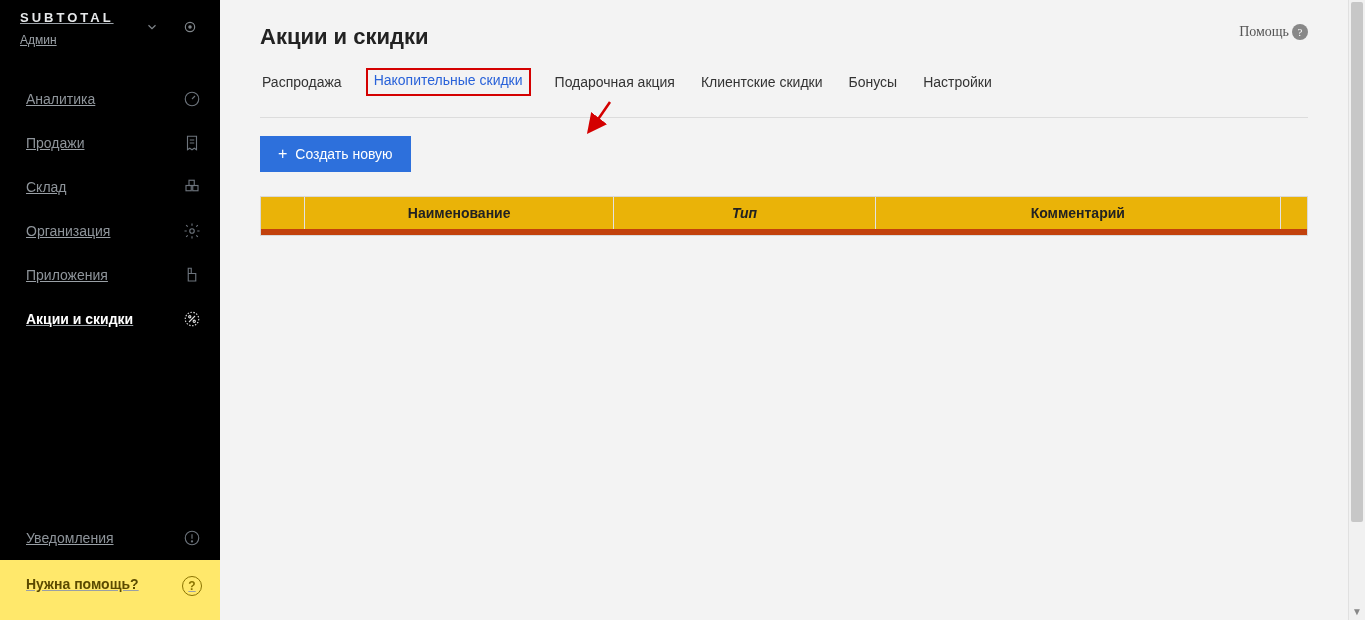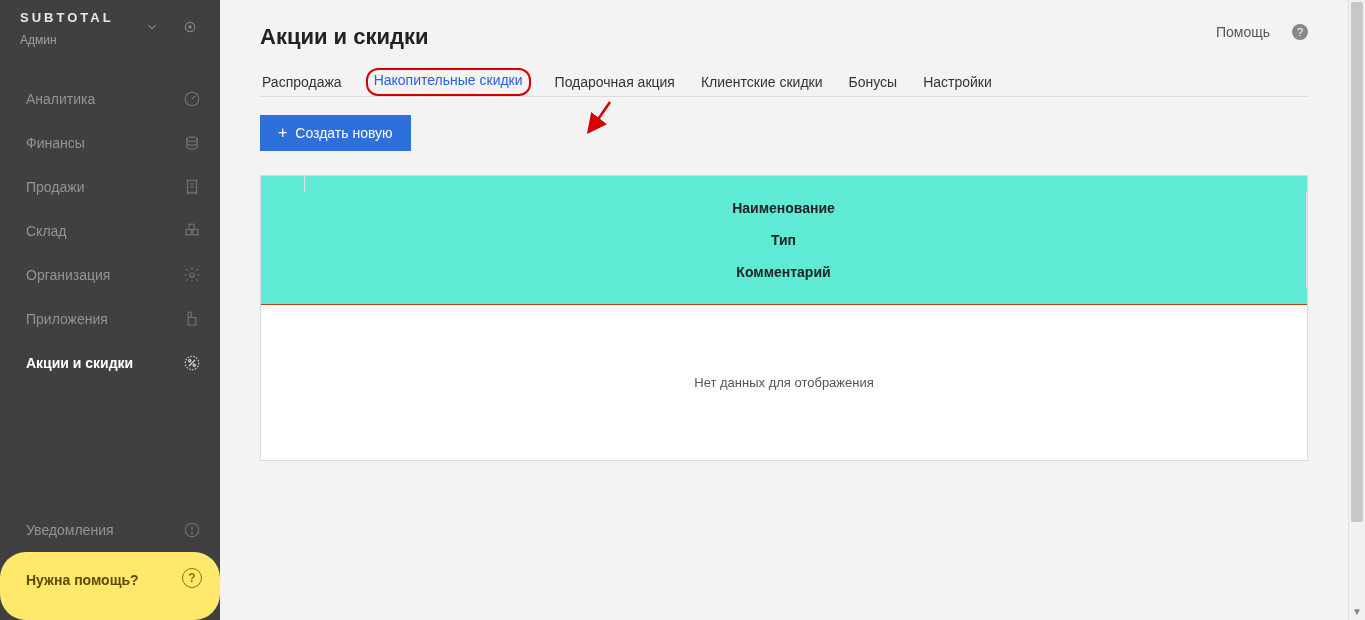--- a/index.html
+++ b/index.html
@@ -1,57 +1,57 @@
 <!DOCTYPE html>
 <html><head>
 <meta charset="utf-8">
 <style>
   * { box-sizing: border-box; margin: 0; padding: 0; }
   html, body { height: 100%; font-family: Arial, Helvetica, sans-serif; font-size: 14px; color: #333; overflow: hidden; }
   body { display: flex; height: 620px; width: 1365px; }
 
   
-  .sidebar { width: 220px; background: #404040; display: flex; flex-direction: column; color: #9aa0a6; }
+  .sidebar { width: 220px; background: #000000; display: flex; flex-direction: column; color: #9aa0a6; text-decoration: underline; }
   .sidebar-header { padding: 10px 16px 10px 20px; display: flex; align-items: center; gap: 10px; }
   .brand-block { flex: 1; }
   .brand { color: #e6e8ea; letter-spacing: 3px; font-size: 13px; font-weight: 600; }
   .brand-sub { color: #9aa0a6; font-size: 12px; margin-top: 8px; }
   .hdr-ico { width: 28px; height: 28px; display: flex; align-items: center; justify-content: center; color: #80868b; cursor: pointer; }
   .nav { flex: 1; display: flex; flex-direction: column; padding-top: 20px; }
   .nav-spacer { flex: 1; }
   .nav-item { display: flex; align-items: center; justify-content: space-between; padding: 12px 18px 12px 26px; cursor: pointer; color: #8e949a; gap: 6px; }
   .nav-item.active { color: #ffffff; font-weight: 600; }
   .nav-item .label { font-size: 14px; }
   .nav-item .ico { width: 20px; height: 20px; display: flex; align-items: center; justify-content: center; color: #6d747c; }
   .nav-item.active .ico { color: #e0e0e0; }
-  .help-bar { background: #ffe86b; color: #5b4a00; padding: 16px 18px 32px 26px; display: flex; align-items: flex-end; justify-content: space-between; font-weight: 600; cursor: pointer; border-radius: 26px; }
+  .help-bar { background: #ffe86b; color: #5b4a00; padding: 16px 18px 24px 26px; display: flex; align-items: flex-start; justify-content: space-between; font-weight: 600; cursor: pointer; }
   .help-bar .ico { width: 20px; height: 20px; border: 1.5px solid #8a7300; border-radius: 50%; display: flex; align-items: center; justify-content: center; font-size: 12px; color: #8a7300; }
 
   
   .main { flex: 1; background: #f3f3f3; padding: 24px 40px 24px 40px; display: flex; flex-direction: column; position: relative; }
   .page-header { display: flex; justify-content: space-between; align-items: flex-start; }
   .page-title { font-size: 22px; font-weight: 600; color: #222; }
-  .help-link { color: #555; font-size: 14px; display: flex; align-items: center; gap: 22px; cursor: pointer; }
+  .help-link { color: #555; font-size: 14px; display: flex; align-items: center; gap: 3px; cursor: pointer; font-family: Liberation Serif, serif; }
   .help-link .q { width: 16px; height: 16px; border-radius: 50%; background: #888; color: #fff; font-size: 11px; display: flex; align-items: center; justify-content: center; }
 
-  .tabs { display: flex; gap: 22px; margin-top: 22px; border-bottom: 1px solid #dcdcdc; padding-bottom: 4px; }
+  .tabs { display: flex; gap: 22px; margin-top: 22px; border-bottom: 1px solid #dcdcdc; padding-bottom: 25px; }
   .tab { color: #333; cursor: pointer; padding: 2px 2px; }
-  .tab.active { color: #2962d9; border-radius: 12px; }
+  .tab.active { color: #2962d9; }
   .tab.highlighted { border: 2px solid #d40000; padding: 2px 6px; margin-top: -4px; margin-bottom: -4px; }
 
   .toolbar { margin-top: 18px; }
   .btn-primary { background: #2d70dc; color: #fff; border: none; padding: 10px 18px; font-size: 14px; cursor: pointer; display: inline-flex; align-items: center; gap: 8px; }
   .btn-primary .plus { font-size: 16px; line-height: 1; }
 
   .grid { margin-top: 24px; border: 1px solid #d9d9d9; background: #fff; }
-  .grid-head { display: flex; border-bottom: 1px solid #c2410c; background: #5eead4; flex-direction: column; }
+  .grid-head { display: flex; border-bottom: 6px solid #c2410c; background: #eab308; }
   .gh { padding: 8px 10px; font-weight: 600; color: #222; border-right: 1px solid #e2e2e2; text-align: center; }
   .gh:first-child { width: 44px; }
   .gh.name { flex: 1.2; }
-  .gh.type { flex: 1; }
+  .gh.type { flex: 1; font-style: italic; }
   .gh.mod  { flex: 1; }
   .gh.comm { flex: 1.6; border-right: 1px solid #e2e2e2; }
   .gh:last-child { width: 26px; border-right: none; }
   .grid-empty { text-align: center; padding: 70px 0; color: #555; font-size: 13px; }
 
   
   .anno-arrow { position: absolute; left: 370px; top: 102px; pointer-events: none; }
   .anno-arrow svg { overflow: visible; }
 
   
@@ -91,30 +91,20 @@
     <div class="nav-item">
       <span class="label">Аналитика</span>
       <span class="ico">
           <svg width="18" height="18" viewBox="0 0 24 24" fill="none" stroke="currentColor" stroke-width="1.5">
             <circle cx="12" cy="12" r="9"></circle>
             <path d="M12 12 L16 8"></path>
           </svg>
         </span>
     </div>
     <div class="nav-item">
-      <span class="label">Финансы</span>
-      <span class="ico">
-          <svg width="18" height="18" viewBox="0 0 24 24" fill="none" stroke="currentColor" stroke-width="1.5">
-            <ellipse cx="12" cy="7" rx="7" ry="3"></ellipse>
-            <path d="M5 7v5c0 1.7 3.1 3 7 3s7-1.3 7-3V7"></path>
-            <path d="M5 12v5c0 1.7 3.1 3 7 3s7-1.3 7-3v-5"></path>
-          </svg>
-        </span>
-    </div>
-    <div class="nav-item">
       <span class="label">Продажи</span>
       <span class="ico">
           <svg width="18" height="18" viewBox="0 0 24 24" fill="none" stroke="currentColor" stroke-width="1.5">
             <path d="M6 3h12v18l-3-2-3 2-3-2-3 2z"></path>
             <path d="M9 8h6M9 12h6"></path>
           </svg>
         </span>
     </div>
     <div class="nav-item">
       <span class="label">Склад</span>
@@ -201,21 +191,20 @@
   </div>
 
   <div class="grid">
     <div class="grid-head">
       <div class="gh"></div>
       <div class="gh name">Наименование</div>
       <div class="gh type">Тип</div>
       <div class="gh comm">Комментарий</div>
       <div class="gh"></div>
     </div>
-    <div class="grid-empty">Нет данных для отображения</div>
   </div>
 
   <div class="anno-arrow">
     <svg width="40" height="40">
       <defs>
           <marker id="ah" markerWidth="8" markerHeight="8" refX="6" refY="4" orient="auto">
             <path d="M0,0 L8,4 L0,8 z" fill="#d40000"></path>
           </marker>
         </defs>
       <path d="M20 0 Q 10 15 0 28" stroke="#d40000" stroke-width="2.5" fill="none" marker-end="url(#ah)"></path>

